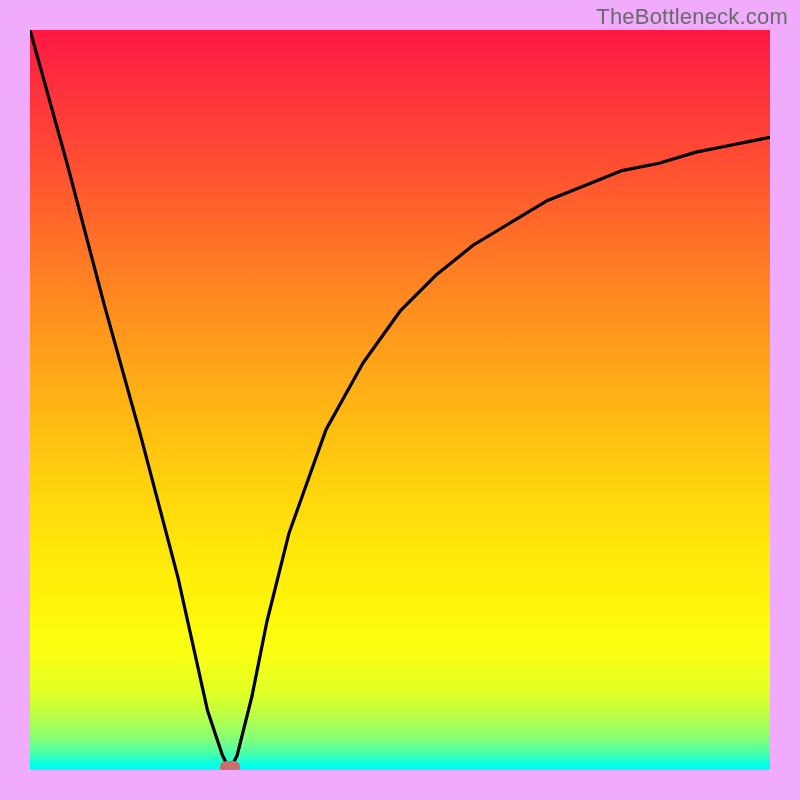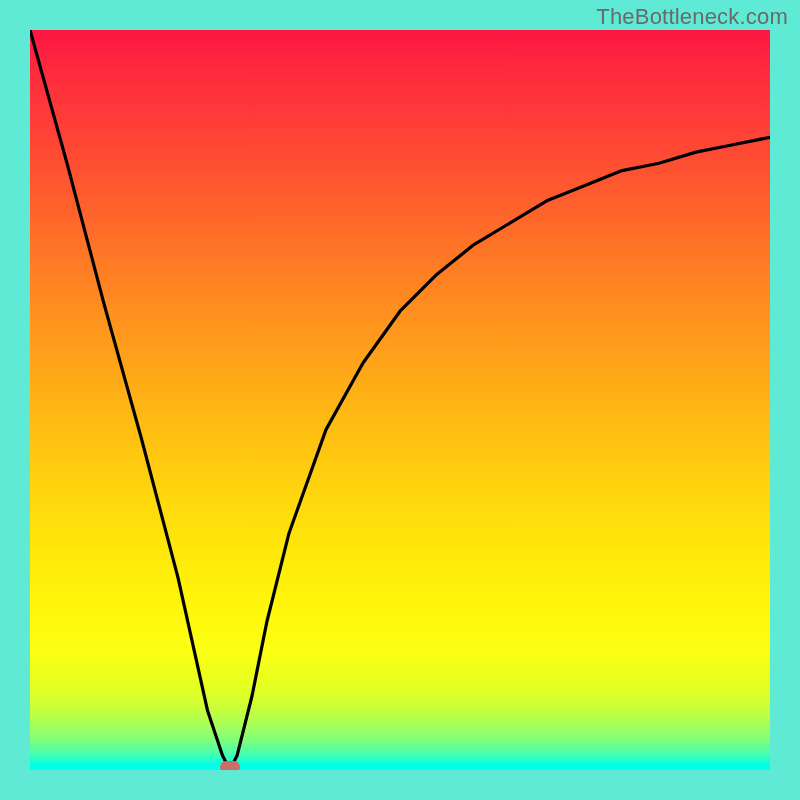--- a/index.html
+++ b/index.html
@@ -10,21 +10,21 @@
     background: #000;
     font-family: Arial, Helvetica, sans-serif;
     overflow: hidden;
   }
   .frame {
     position: absolute;
     top: 0;
     left: 0;
     width: 800px;
     height: 800px;
-    background: #5eead4;
+    background: #f0abfc;
   }
   .watermark {
     position: absolute;
     top: 4px;
     right: 12px;
     color: #6a6a6a;
     font-size: 22px;
     font-weight: 400;
     letter-spacing: 0.2px;
     user-select: none;

